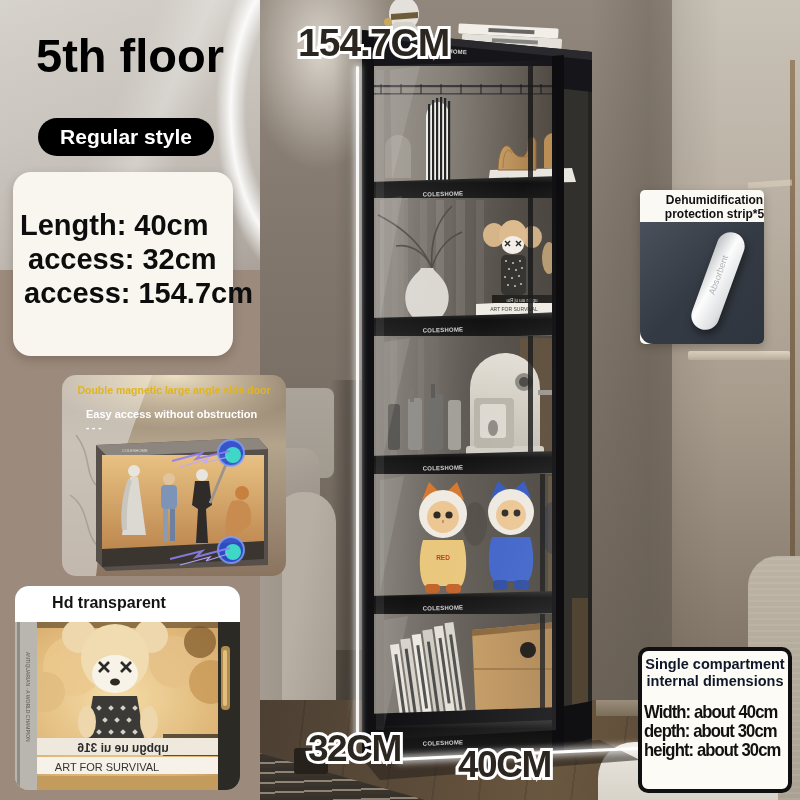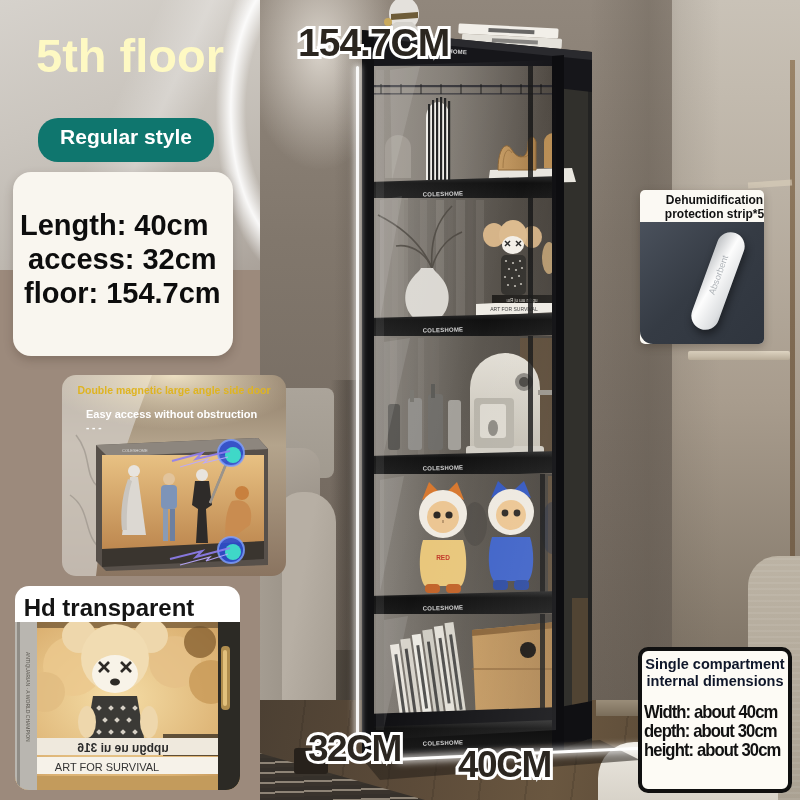--- a/index.html
+++ b/index.html
@@ -389,31 +389,31 @@
     <div class="abs" style="left:0;top:0;width:260px;height:270px;
       background:linear-gradient(160deg,#d6d2cc 0%,#cac5be 40%,#bdb7af 75%,#aaa29a 100%);"></div>
 
     <div class="abs" style="left:208px;top:-80px;width:190px;height:380px;border-radius:50%;
       background:radial-gradient(closest-side,rgba(255,255,255,0) 60%,rgba(255,255,255,.92) 76%,rgba(255,255,255,0) 92%);"></div>
 
     <div class="abs" style="left:0;top:0;width:260px;height:270px;
       background:linear-gradient(115deg,rgba(255,255,255,0) 42%,rgba(255,255,255,.28) 55%,rgba(255,255,255,0) 66%);"></div>
   </div>
 
-  <div class="abs b" style="left:36px;top:28px;font-size:47px;color:#fef9c3;">5th floor</div>
-
-  <div class="abs b" style="left:38px;top:118px;width:176px;height:44px;border-radius:20px;background:#0f766e;
+  <div class="abs b" style="left:36px;top:28px;font-size:47px;color:#000000;">5th floor</div>
+
+  <div class="abs b" style="left:38px;top:118px;width:176px;height:38px;border-radius:20px;background:#000000;
     color:#fff;font-size:21px;text-align:center;line-height:38px;">Regular style</div>
 
   <div class="abs" style="left:13px;top:172px;width:220px;height:184px;border-radius:18px;
     background:#f9f6ef;box-shadow:0 4px 10px rgba(60,45,35,.25);"></div>
 
   <div class="abs b" style="left:20px;top:208px;font-size:29px;color:#0d0d0d;line-height:34px;">Length: 40cm<br>
   <span style="margin-left:8px;">access: 32cm</span><br>
-  <span style="margin-left:4px;">floor: 154.7cm</span></div>
+  <span style="margin-left:4px;">access: 154.7cm</span></div>
 
   <div class="abs" style="left:16px;top:375px;width:224px;height:201px;border-radius:14px;overflow:hidden;margin-left:46px;">
     <svg width="224" height="201" viewBox="0 0 224 201">
       <defs>
         <linearGradient id="aBg" x1="0" y1="0" x2="0" y2="1">
           <stop offset="0" stop-color="#8c7a66"></stop>
             <stop offset=".35" stop-color="#b4a48c"></stop>
           <stop offset="1" stop-color="#8a7460"></stop>
         </linearGradient>
         <radialGradient id="aGlow" cx=".5" cy="0" r="1">
@@ -483,21 +483,21 @@
         <circle cx="171" cy="177" r="8" fill="#3fd8c8"></circle>
         <circle cx="169" cy="175" r="13" fill="none" stroke="#7fa0ff" stroke-width="2" opacity=".8"></circle>
         <path d="M108 184 L140 176 L134 182 L168 173" stroke="#8f7ef0" stroke-width="2" fill="none" opacity=".9"></path>
         <path d="M118 190 L148 182 L144 186 L166 179" stroke="#b9a8ff" stroke-width="1.2" fill="none" opacity=".9"></path>
       </g>
     </svg>
   </div>
 
   <div class="abs" style="left:15px;top:586px;width:225px;height:204px;border-radius:14px;overflow:hidden;background:#ffffff;">
 
-    <div class="abs b" style="left:0;top:8px;width:188px;text-align:center;font-size:24px;color:#141414;">Hd transparent</div>
+    <div class="abs b" style="left:0;top:8px;width:188px;text-align:center;font-size:16px;color:#141414;">Hd transparent</div>
 
     <svg class="abs" style="left:0;top:36px;" width="225" height="168" viewBox="0 0 225 168">
       <defs>
         <radialGradient id="bBg" cx=".45" cy=".45" r=".75">
           <stop offset="0" stop-color="#f5dda6"></stop>
             <stop offset=".7" stop-color="#dcb273"></stop>
             <stop offset="1" stop-color="#b98a4e"></stop>
         </radialGradient>
       </defs>
       <rect width="225" height="168" fill="url(#bBg)"></rect>

